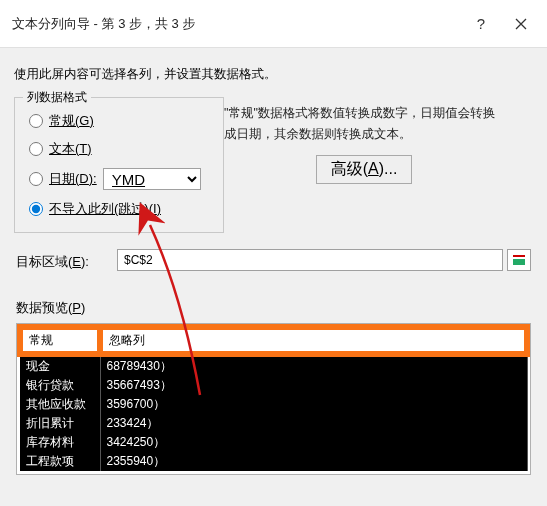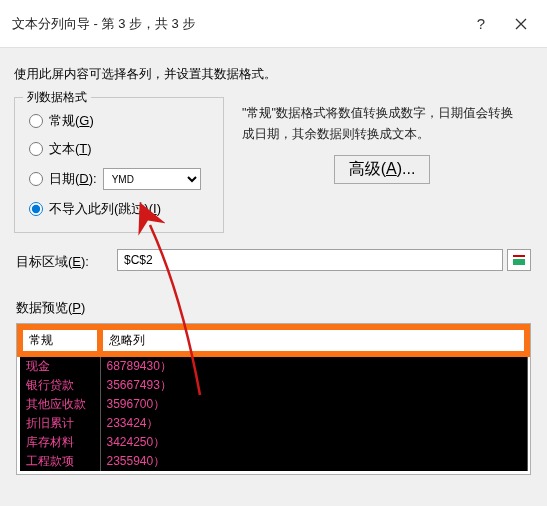--- a/index.html
+++ b/index.html
@@ -34,23 +34,23 @@
   .instruction {
     margin: 6px 0 14px 0;
     font-size: 12.5px;
     color: #000;
   }
   .fieldset {
     border: 1px solid #c8c8c8;
     padding: 10px 10px 12px 10px;
     width: 210px;
     float: left;
-    margin-right: 18px;
     background: #f0f0f0;
     position: relative;
+    text-decoration: underline;
   }
   .fieldset .legend {
     position: absolute;
     top: -9px;
     left: 8px;
     background: #f0f0f0;
     padding: 0 4px;
     font-size: 12px;
   }
   .radio-row {
@@ -65,21 +65,21 @@
     accent-color: #0078d7;
   }
   .radio-row label { cursor: default; }
   .radio-row label .u { text-decoration: underline; }
   select.combo {
     margin-left: 6px;
     height: 22px;
     width: 98px;
     border: 1px solid #a0a0a0;
     background: #fff;
-    font-size: 10px;
+    font-size: 15px;
     padding-left: 4px;
   }
   .right-pane {
     float: left;
     width: 280px;
     padding-top: 6px;
     font-size: 12.5px;
     color: #222;
     line-height: 1.7;
   }
@@ -148,21 +148,21 @@
     font-weight: normal;
     text-align: left;
     padding: 2px 6px;
     border: 6px solid #f97316;
     font-size: 12px;
     position: sticky;
     top: 0;
   }
   .preview-table td {
     background: #000;
-    color: #ec4899;
+    color: #ffffff;
     padding: 1px 6px;
     border-right: 1px solid #555;
     font-size: 12px;
     white-space: nowrap;
   }
   .col0 { width: 80px; }
   
   .arrow-svg {
     position: absolute;
     left: 0; top: 0;

